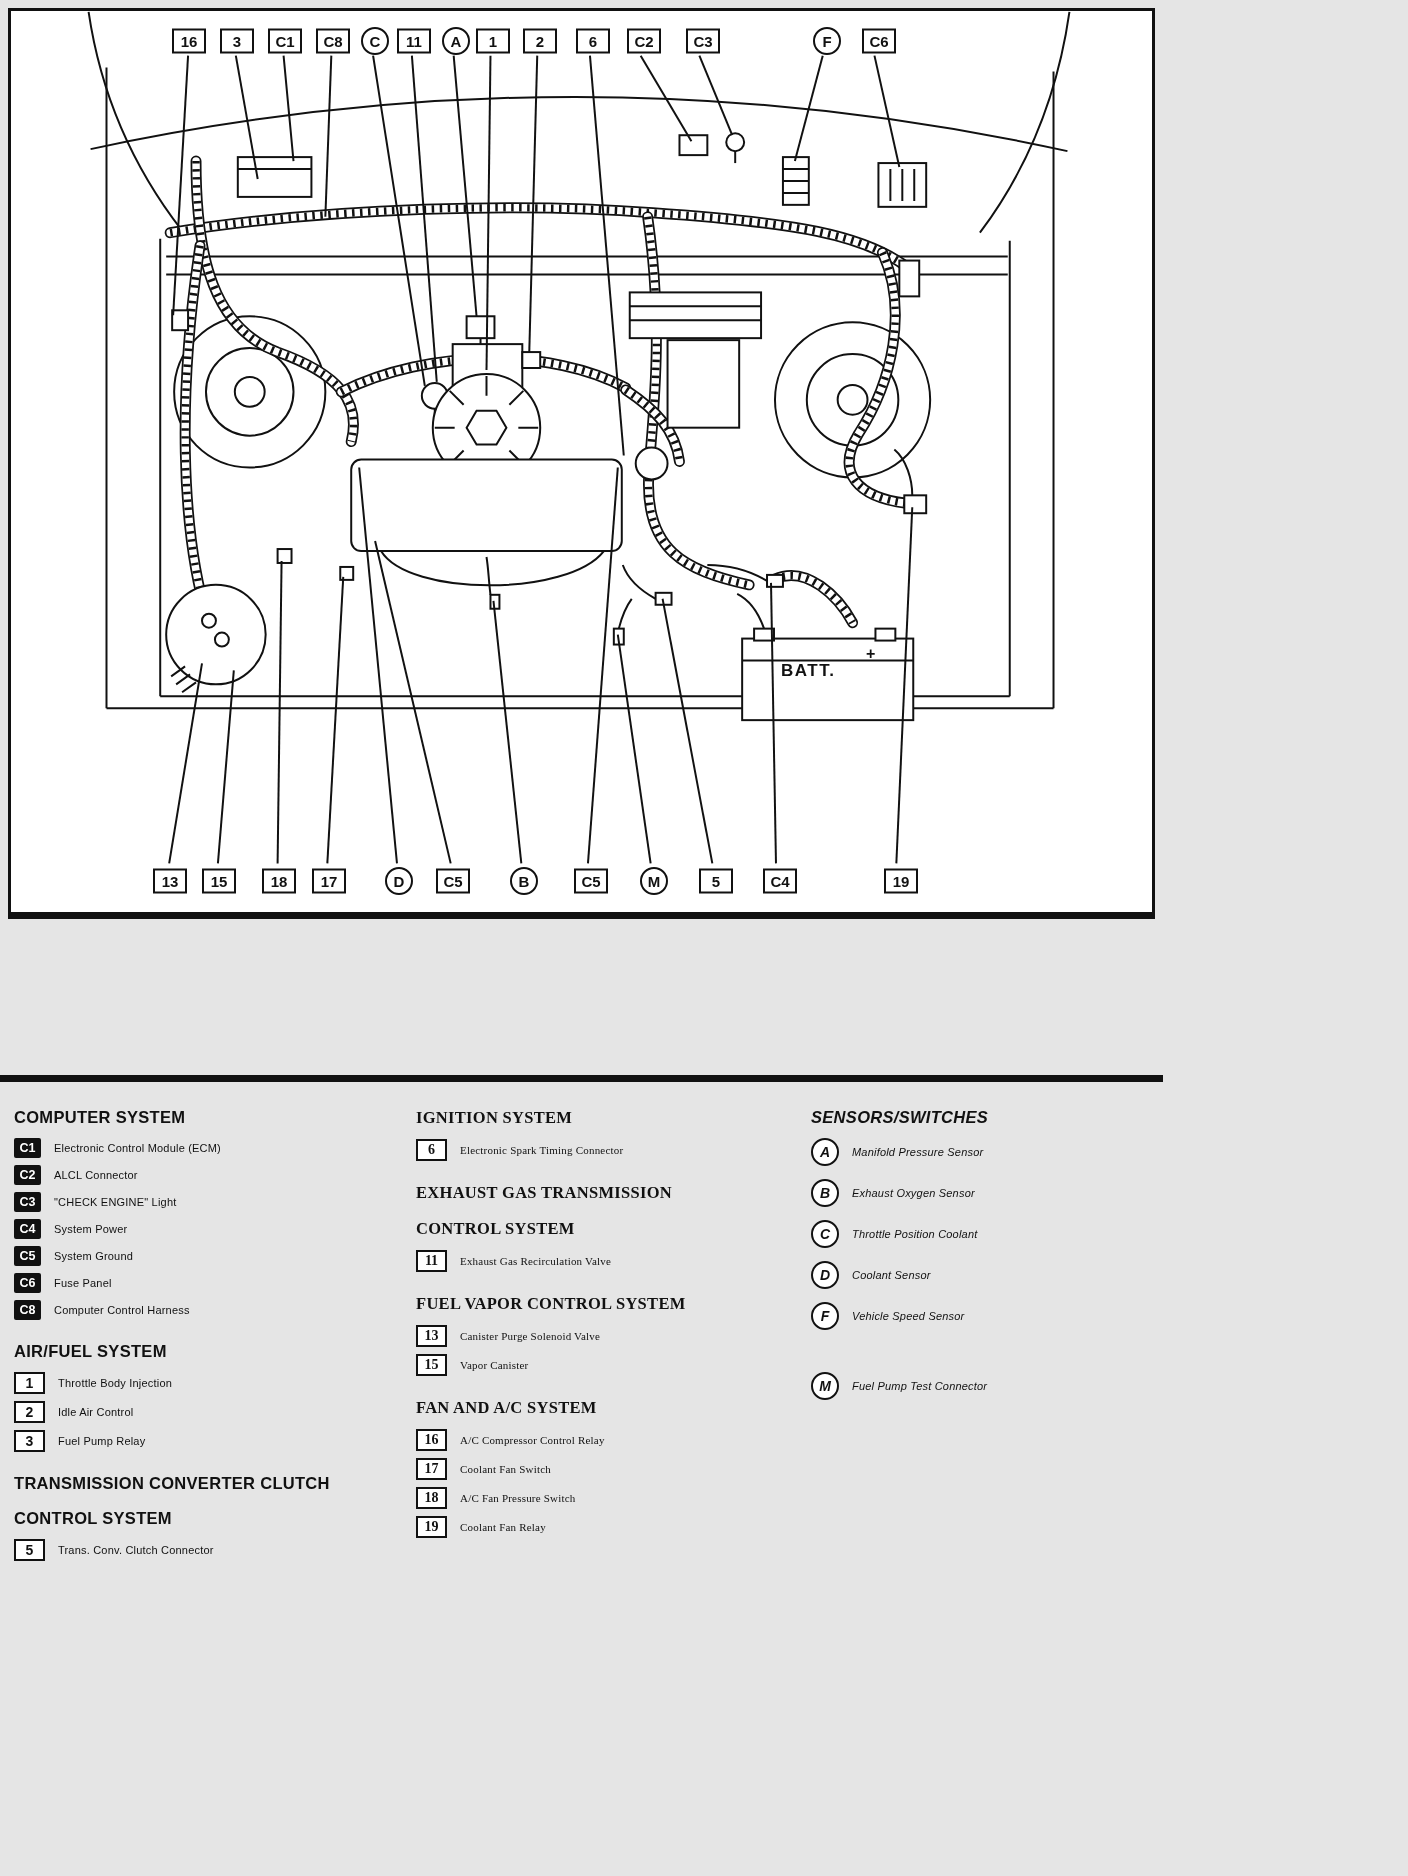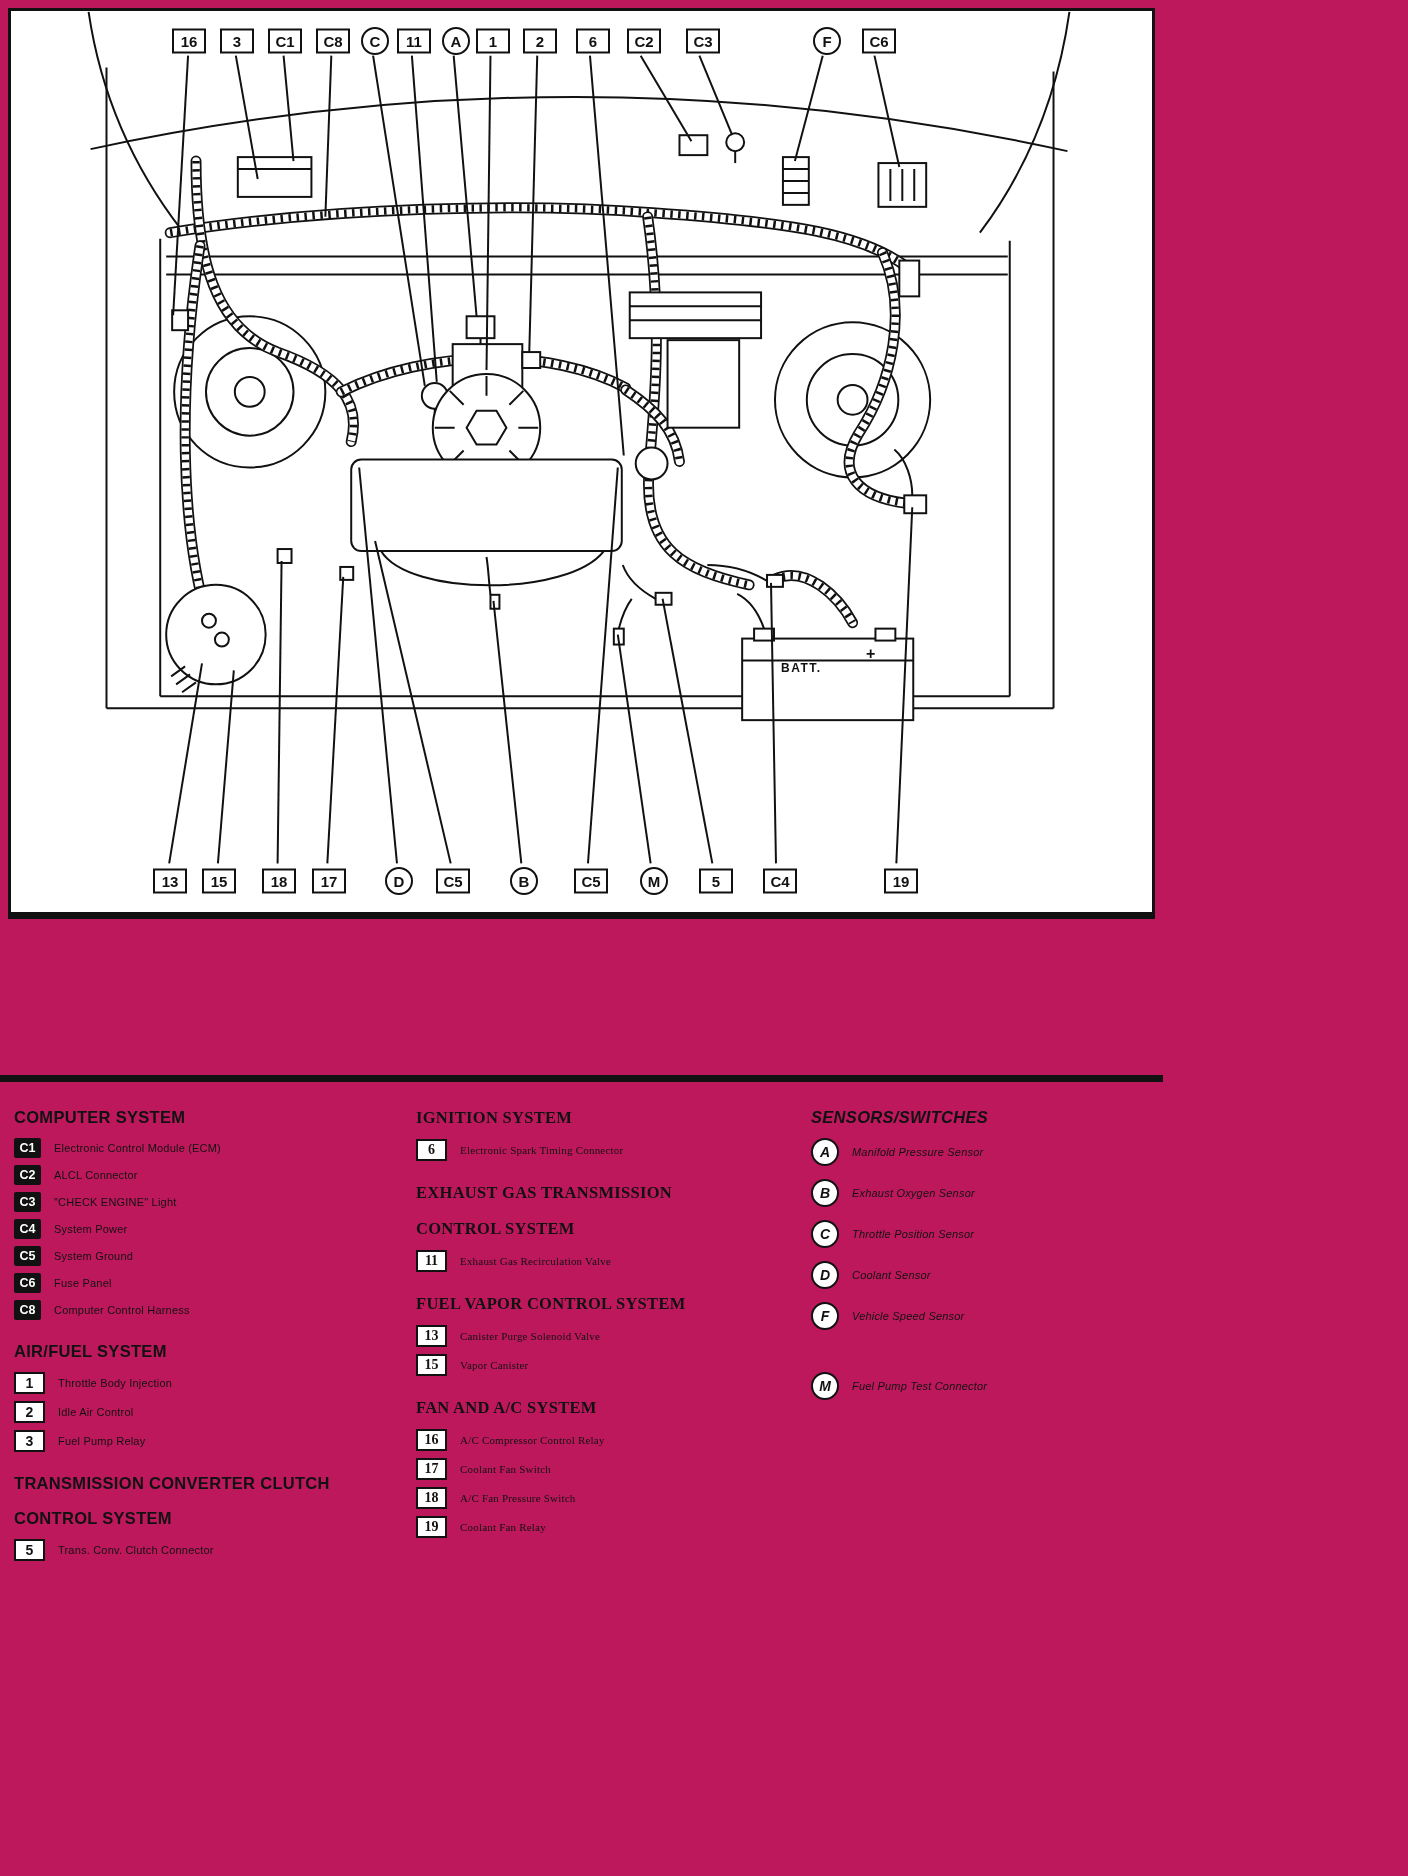--- a/index.html
+++ b/index.html
@@ -1,18 +1,18 @@
 <!DOCTYPE html>
 <html><head>
 <meta charset="utf-8">
 <style>
   * { margin:0; padding:0; box-sizing:border-box; }
   html,body { background:#fff; }
   body { font-family:"Liberation Sans", sans-serif; color:#111; }
-  .page { position:relative; width:1408px; height:1876px; background:#be185d; overflow:hidden; }
+  .page { position:relative; width:1408px; height:1876px; background:#e5e5e5; overflow:hidden; }
 
   
   .diagram-frame {
     position:absolute; left:8px; top:8px; width:1147px; height:906px;
     border-top:3px solid #111; border-left:3px solid #111; border-right:3px solid #111;
     background:#fff;
   }
   #art, #leaders { position:absolute; left:0; top:0; width:100%; height:100%; }
   .w  { stroke:#111; stroke-width:2; fill:none; }
   .wf { stroke:#111; stroke-width:2; fill:#fff; }
@@ -24,21 +24,21 @@
   .co {
     position:absolute; transform:translate(-50%,-50%);
     background:#fff; border:2px solid #111;
     font-weight:bold; font-size:15px; line-height:1;
     display:flex; align-items:center; justify-content:center; z-index:3;
   }
   .co-box    { min-width:34px; height:25px; padding:0 5px; }
   .co-circle { width:28px; height:28px; border-radius:50%; }
 
   .batt {
-    position:absolute; left:770px; top:650px; font-weight:bold; font-size:12px;
+    position:absolute; left:770px; top:650px; font-weight:bold; font-size:17px;
     letter-spacing:1.5px; z-index:2;
   }
   .batt-plus { position:absolute; left:855px; top:634px; font-weight:bold; font-size:16px; z-index:2; }
 
   .rule-1 { position:absolute; left:8px;  top:912px;  width:1147px; height:7px; background:#111; }
   .rule-2 { position:absolute; left:0px;  top:1075px; width:1163px; height:7px; background:#111; }
 
   
   .legend-col { position:absolute; top:1092px; }
   #col0 { left:14px;  width:398px; }
@@ -389,21 +389,21 @@
         <div class="item">
           <span class="badge badge-circle">A</span>
           <span class="item-text">Manifold Pressure Sensor</span>
         </div>
         <div class="item">
           <span class="badge badge-circle">B</span>
           <span class="item-text">Exhaust Oxygen Sensor</span>
         </div>
         <div class="item">
           <span class="badge badge-circle">C</span>
-          <span class="item-text">Throttle Position Sensor</span>
+          <span class="item-text">Throttle Position Coolant</span>
         </div>
         <div class="item">
           <span class="badge badge-circle">D</span>
           <span class="item-text">Coolant Sensor</span>
         </div>
         <div class="item">
           <span class="badge badge-circle">F</span>
           <span class="item-text">Vehicle Speed Sensor</span>
         </div>
         <div class="item gap-before">

